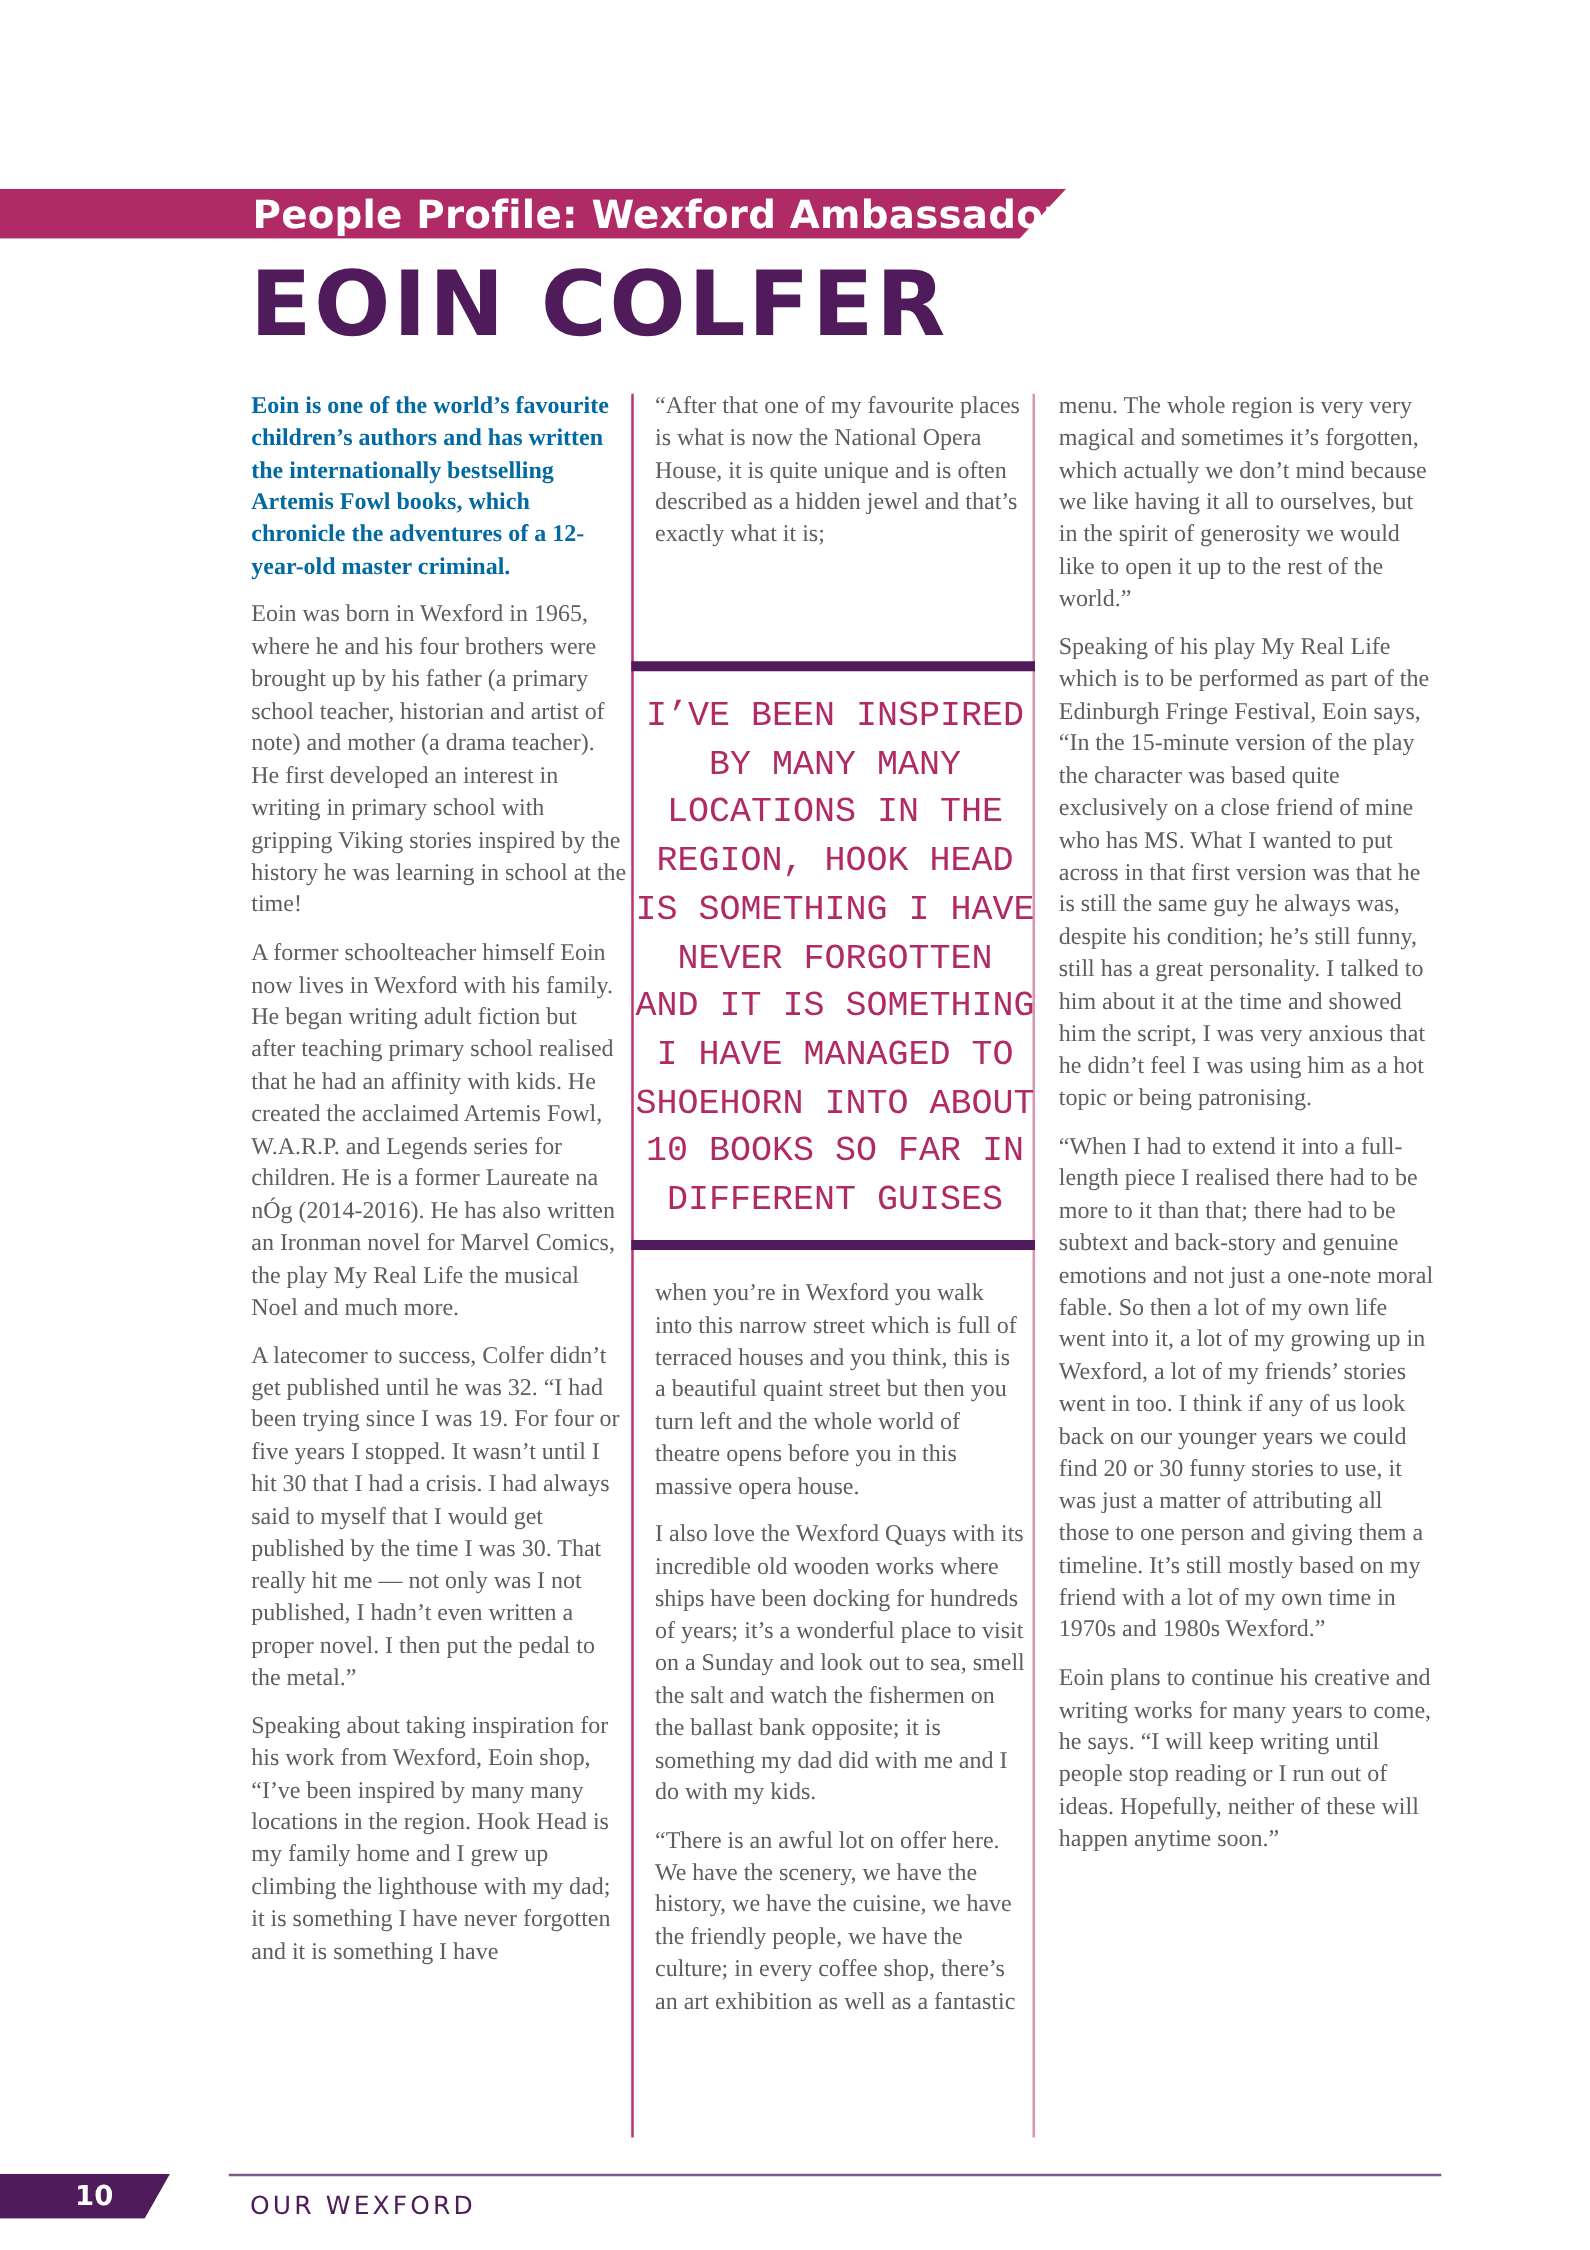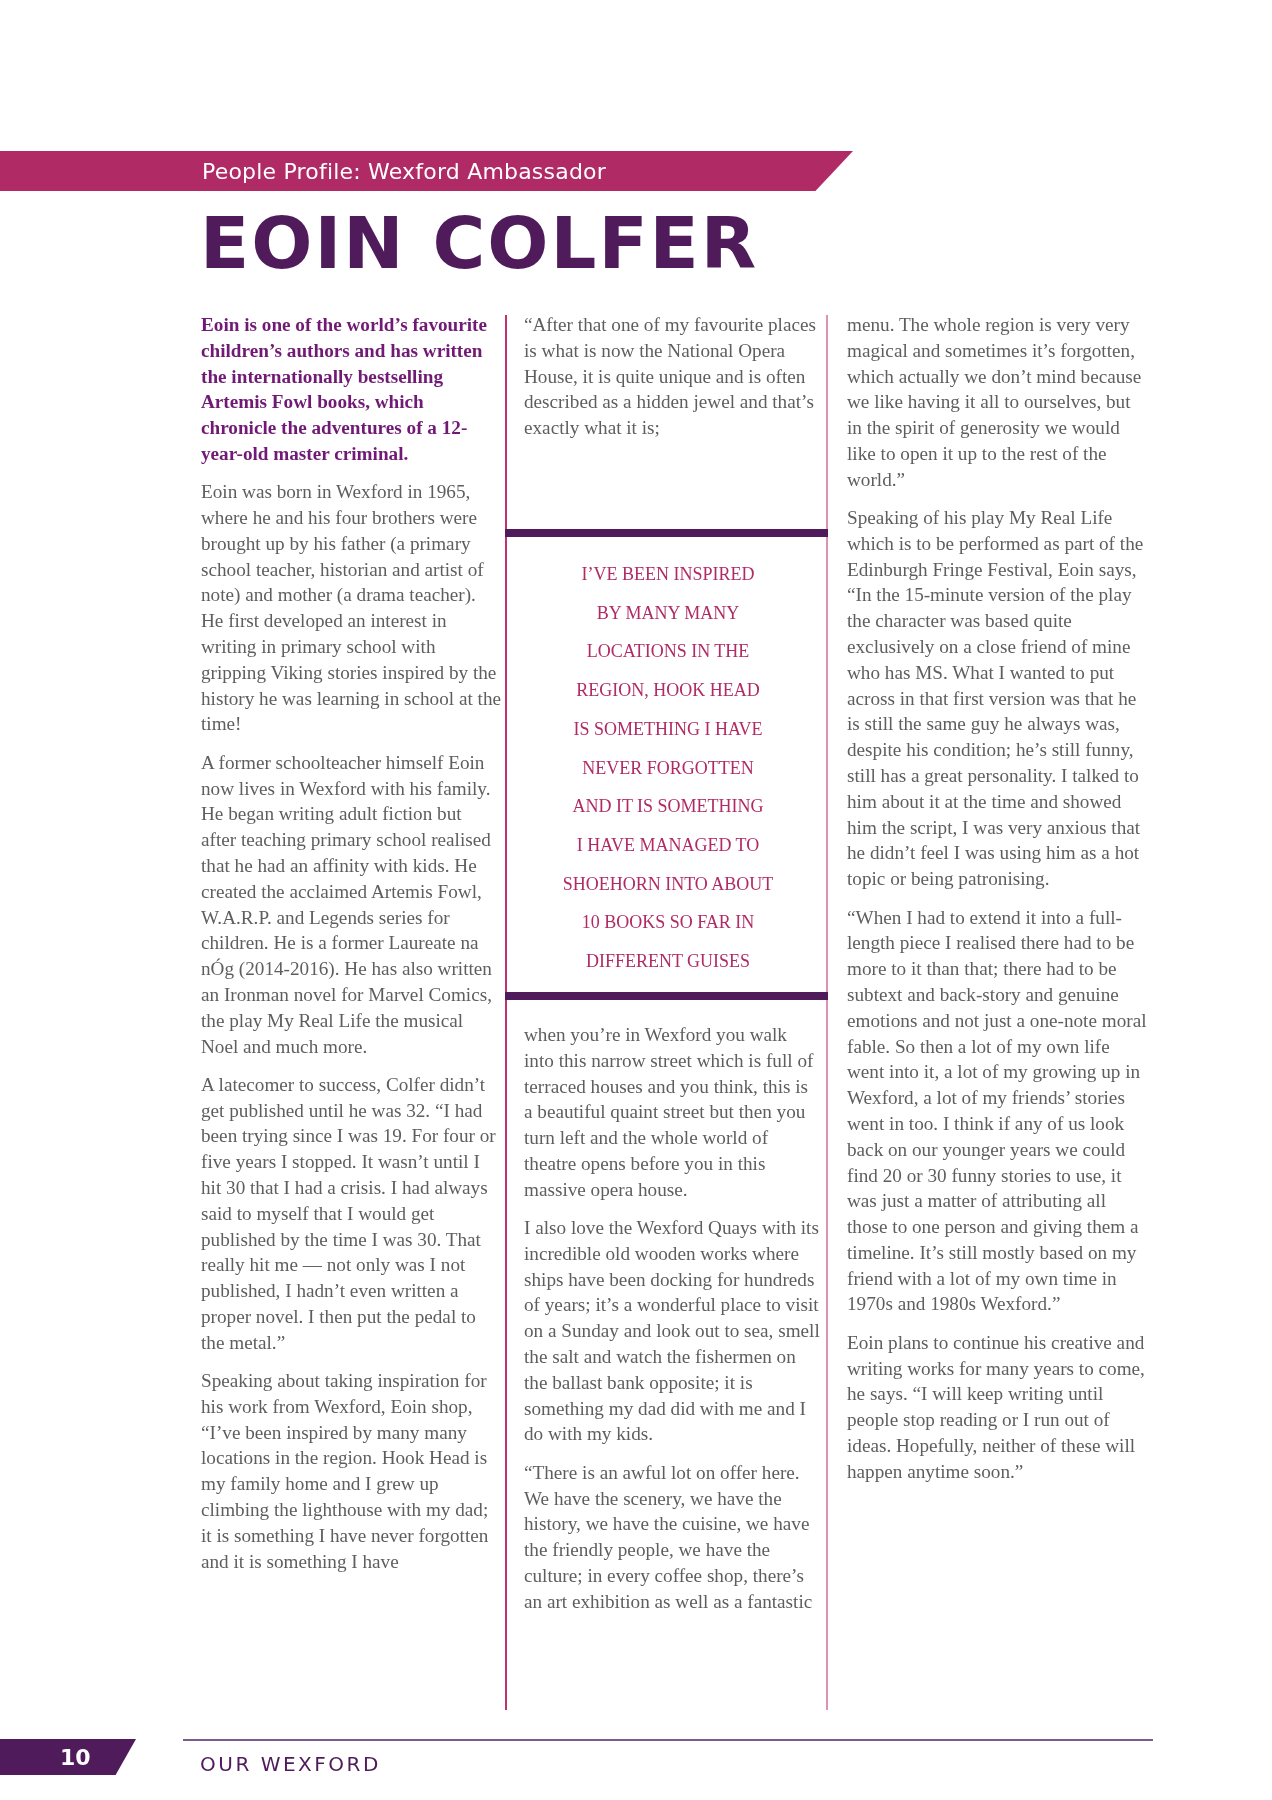--- a/index.html
+++ b/index.html
@@ -4,47 +4,47 @@
 <style>
   html, body { margin: 0; padding: 0; background: #ffffff; }
   body { width: 1272px; height: 1800px; position: relative; overflow: hidden; }
   .banner {
     position: absolute; left: 0; top: 151px; width: 853px; height: 40px;
     background: #b02b65;
     clip-path: polygon(0 0, 100% 0, 95.6% 100%, 0 100%);
   }
   .banner-text {
     position: absolute; left: 202px; top: 151px; height: 40px; line-height: 42px;
-    font-family: "DejaVu Sans", sans-serif; font-size: 22px; color: #ffffff;
-    letter-spacing: 0.2px; font-weight: normal;
+    font-family: "DejaVu Sans", sans-serif; font-size: 31px; color: #ffffff;
+    letter-spacing: 0.2px; font-weight: bold;
   }
   .title {
     position: absolute; left: 200px; top: 210px;
     font-family: "DejaVu Sans", sans-serif; font-weight: bold; font-size: 72px;
     color: #4f1b5b; letter-spacing: 2px; line-height: 66px;
   }
   .col {
     position: absolute; top: 312px;
     font-family: "Liberation Serif", serif; font-size: 19.2px; line-height: 25.8px;
     color: #5e5e5e;
   }
   .col p { margin: 0 0 12.5px 0; }
   .col1 { left: 201px; width: 300px; }
   .col2 { left: 524px; width: 296px; }
   .col3 { left: 847px; width: 300px; }
-  .lead { font-weight: bold; color: #701a75; }
+  .lead { font-weight: bold; color: #0369a1; }
   .divider { position: absolute; top: 315px; height: 1395px; width: 2px; }
   .divider-left { left: 505px; background: #c0336f; }
   .divider-right { left: 826px; background: #dc93b4; }
   .pq-bar { position: absolute; left: 505px; width: 323px; height: 8px; background: #4f1b5b; }
   .pq-top { top: 529px; }
   .pq-bottom { top: 992px; }
   .pq-text {
     position: absolute; left: 508px; width: 320px; top: 555px;
-    font-family: Liberation Serif, serif; font-size: 18px; line-height: 38.7px;
+    font-family: Liberation Mono, monospace; font-size: 28px; line-height: 38.7px;
     color: #b02b65; text-align: center; text-transform: uppercase;
   }
   .pq-text div { white-space: nowrap; }
   .col2-upper { top: 312px; }
   .col2-lower { top: 1022px; }
   .footer-tab {
     position: absolute; left: 0; top: 1739px; width: 136px; height: 36px;
     background: #4f1b5b;
     clip-path: polygon(0 0, 100% 0, 85% 100%, 0 100%);
   }

